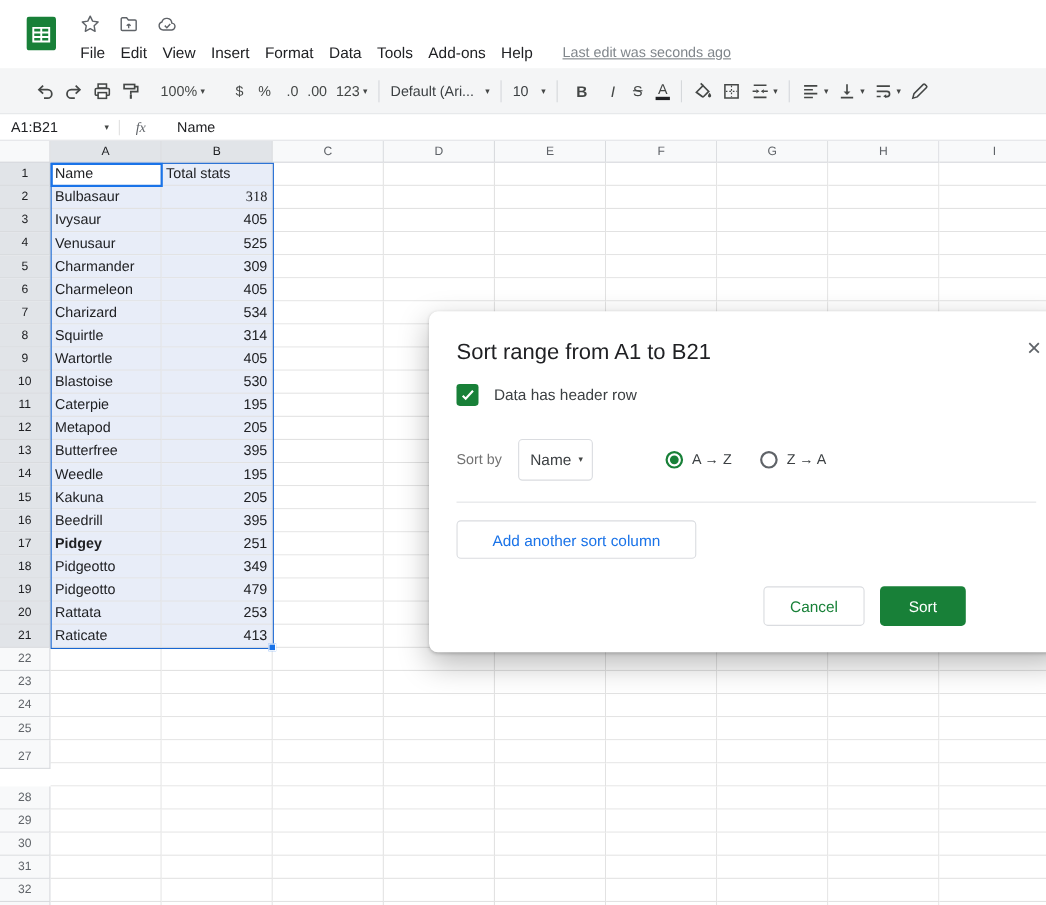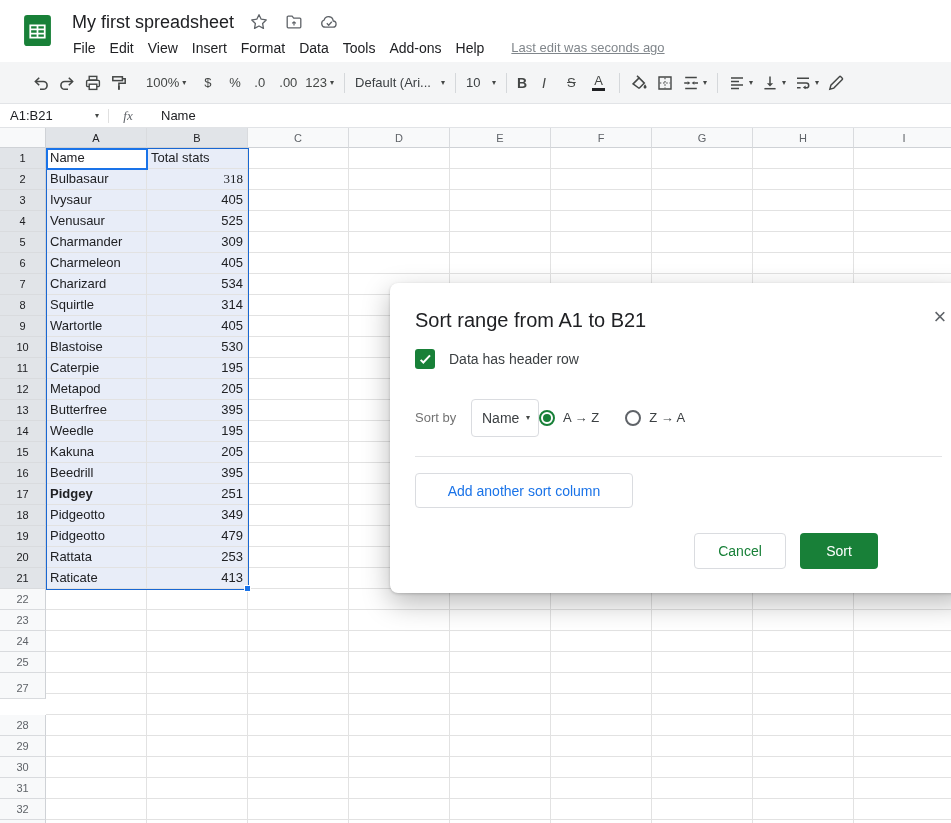--- a/index.html
+++ b/index.html
@@ -14,21 +14,21 @@
   .title-row{position:absolute;left:72px;top:10px;height:24px;display:flex;align-items:center;gap:15px}
   .doc-title{font-size:18px;color:#202124;white-space:nowrap}
   .hdr-ic{width:20px;height:20px;display:inline-flex;align-items:center;justify-content:center}
   .menu-row{position:absolute;left:66px;top:36px;height:23px;display:flex;align-items:center}
   .menu-items{display:flex;align-items:center}
   .menu-item{padding:2px 7px;font-size:14px;color:#202124;border-radius:4px;cursor:pointer;white-space:nowrap}
   .last-edit{margin-left:20px;font-size:13px;color:#80868b;text-decoration:underline;cursor:pointer;white-space:nowrap}
 
   
   .toolbar{position:absolute;top:62px;left:0;right:0;height:42px;background:#f4f5f6;border-bottom:1px solid #e2e4e7;display:flex;align-items:center;padding-left:28px;overflow:hidden;z-index:2}
-  .tb-btn{height:26px;min-width:25px;padding:0 4px;display:inline-flex;align-items:center;justify-content:space-between;color:#444746;font-size:13px;border-radius:4px;cursor:pointer;white-space:nowrap;flex:none}
+  .tb-btn{height:26px;min-width:25px;padding:0 4px;display:inline-flex;align-items:center;justify-content:flex-end;color:#444746;font-size:13px;border-radius:4px;cursor:pointer;white-space:nowrap;flex:none}
   .tb-sep{width:1px;height:20px;background:#d5d8db;margin:0 6px;flex:none}
   .tb-gap{width:10px;flex:none}
   .tb-font{width:98px;justify-content:space-between;overflow:hidden;color:#3c4043}
   .tb-size{width:38px;justify-content:space-between;color:#3c4043}
   .tb-b{font-weight:700;font-size:14px}
   .tb-i{font-style:italic;font-size:14px}
   .tb-s{text-decoration:line-through}
   .tb-tc .tc-col{display:flex;flex-direction:column;align-items:center;line-height:12px}
   .tc-bar{width:13px;height:3px;background:#202124;margin-top:1px}
 
@@ -57,21 +57,21 @@
   .dialog{position:absolute;left:390px;top:283px;width:578px;height:310px;background:#fff;border-radius:8px;box-shadow:0 1px 3px rgba(0,0,0,.18),0 10px 28px rgba(0,0,0,.28);z-index:30}
   .dlg-title{position:absolute;left:25px;top:26px;font-size:20px;color:#202124}
   .dlg-close{position:absolute;right:14px;top:20px;width:28px;height:28px;display:flex;align-items:center;justify-content:center;font-size:22px;color:#5f6368;cursor:pointer;border-radius:50%}
   .chk-row{position:absolute;left:25px;top:66px;display:flex;align-items:center;gap:14px}
   .checkbox{width:20px;height:20px;border-radius:3px;background:#188038;display:flex;align-items:center;justify-content:center;cursor:pointer;flex:none}
   .chk-label{font-size:14px;color:#3c4043}
   .sort-row{position:absolute;left:25px;top:115px;height:39px;display:flex;align-items:center;width:470px}
   .sortby{font-size:13px;color:#737373;width:56px;flex:none}
   .col-dd{display:flex;align-items:center;justify-content:space-between;width:68px;height:38px;border:1px solid #dadce0;border-radius:4px;background:#fff;padding:0 8px 0 10px;font-size:14px;color:#3c4043;cursor:pointer;font-family:inherit;flex:none}
   .radio-opt{display:flex;align-items:center;gap:8px;font-size:13px;color:#3c4043;cursor:pointer;flex:none}
-  .radio-opt.first{}
+  .radio-opt.first{margin-left:66px}
   .radio-opt.second{margin-left:26px}
   .radio{width:16px;height:16px;border-radius:50%;border:2px solid #5f6368;position:relative;flex:none}
   .radio.sel{border-color:#188038}
   .radio.sel::after{content:"";position:absolute;left:2px;top:2px;width:8px;height:8px;border-radius:50%;background:#188038}
   .dlg-divider{position:absolute;left:25px;right:26px;top:173px;height:1px;background:#e2e3e5}
   .add-col-btn{position:absolute;left:25px;top:190px;width:218px;height:35px;border:1px solid #dadce0;border-radius:4px;background:#fff;font-size:14px;font-weight:500;color:#1a73e8;cursor:pointer;font-family:inherit}
   .cancel-btn{position:absolute;left:304px;top:250px;width:92px;height:36px;border:1px solid #dadce0;border-radius:4px;background:#fff;font-size:14px;font-weight:500;color:#188038;cursor:pointer;font-family:inherit}
   .sort-btn{position:absolute;left:410px;top:250px;width:78px;height:36px;border:none;border-radius:4px;background:#188038;color:#fff;font-size:14px;font-weight:500;cursor:pointer;font-family:inherit}
 </style>
 </head>
@@ -79,21 +79,20 @@
 
 <header class="hdr">
   <span class="logo">
     <svg viewBox="0 0 26 30" width="27" height="31">
         <rect x="0" y="0" width="26" height="30" rx="3" fill="#188038"></rect>
         <path d="M6 10h14v12H6z" fill="none" stroke="#fff" stroke-width="1.7"></path>
         <path d="M6 14h14M6 18h14M13 10v12" stroke="#fff" stroke-width="1.7"></path>
       </svg>
   </span>
   <div class="title-row">
-    <span class="doc-title">My first spreadsheet</span>
     <span class="hdr-ic">
       <svg viewBox="0 0 18 18" width="18" height="18">
           <path d="M9 1.7l2.2 4.5 5 .73-3.6 3.5.85 5L9 13l-4.45 2.43.85-5-3.6-3.5 5-.73z" fill="none" stroke="#5f6368" stroke-width="1.3" stroke-linejoin="round"></path>
         </svg>
     </span>
     <span class="hdr-ic">
       <svg viewBox="0 0 18 18" width="18" height="18">
           <path d="M2.2 4.2c0-.55.45-1 1-1h3.9l1.6 1.9h6.1c.55 0 1 .45 1 1v7.7c0 .55-.45 1-1 1H3.2c-.55 0-1-.45-1-1z" fill="none" stroke="#5f6368" stroke-width="1.3"></path>
           <path d="M9 12.6V8.8M9 8.8L7.2 10.4M9 8.8l1.8 1.6" fill="none" stroke="#5f6368" stroke-width="1.2"></path>
         </svg>

